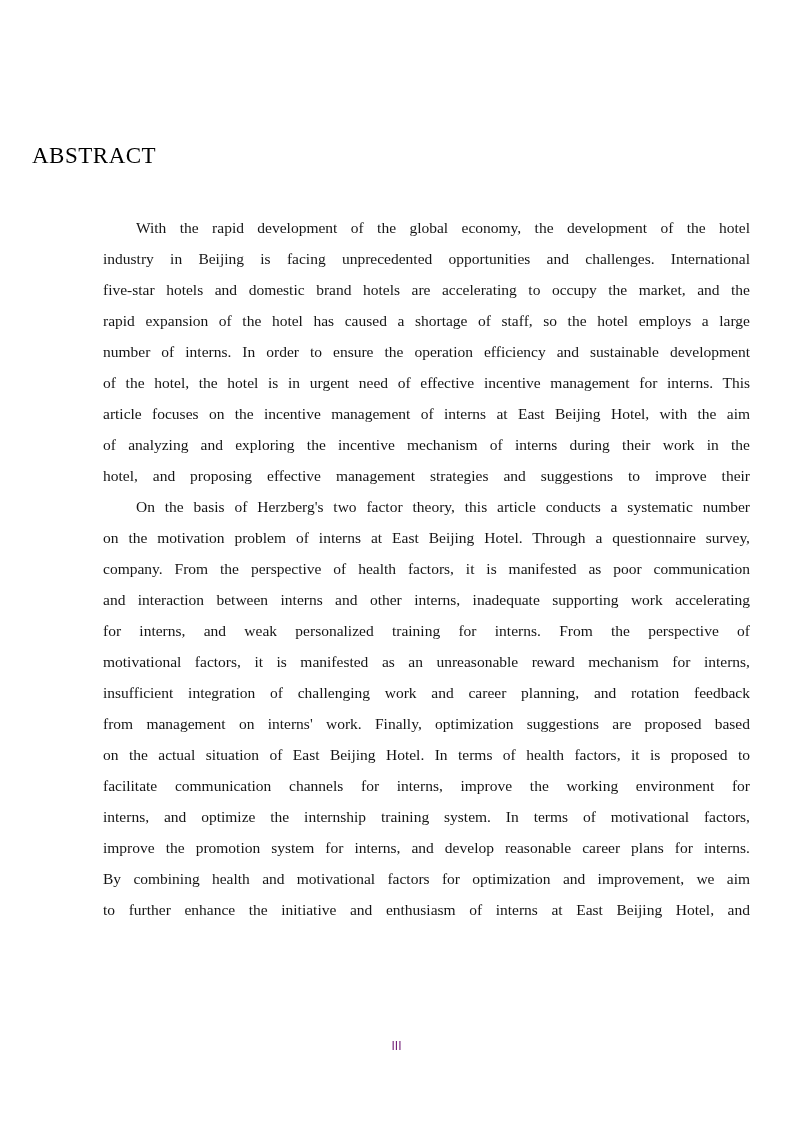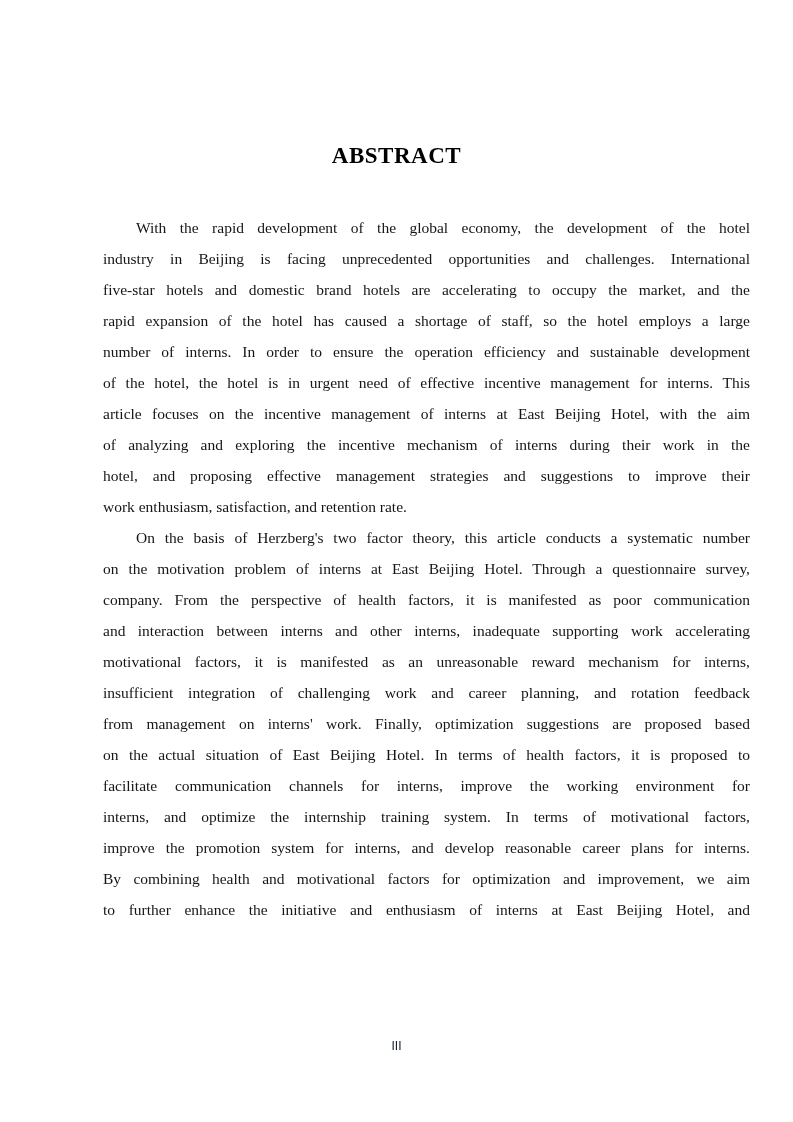--- a/index.html
+++ b/index.html
@@ -14,24 +14,24 @@
     margin: 0 auto;
     background: #ffffff;
     color: #000000;
     font-family: "Liberation Serif", "DejaVu Serif", serif;
     overflow: hidden;
   }
   .title {
     margin: 140px 0 0 0;
     font-size: 23px;
     line-height: 32px;
-    font-weight: bold;
-    text-align: center;
+    font-weight: normal;
     letter-spacing: 0.5px;
     color: #000000;
+    padding-left: 32px;
   }
   .body {
     margin: 40px 43px 0 103px;
   }
   .line {
     font-size: 15.5px;
     line-height: 31px;
     text-align: justify;
     text-align-last: justify;
     white-space: nowrap;
@@ -47,44 +47,44 @@
     position: absolute;
     top: 1036px;
     left: 0;
     width: 100%;
     text-align: center;
   }
   .page-number {
     font-family: "Liberation Sans", "DejaVu Sans", sans-serif;
     font-size: 12px;
     line-height: 16px;
-    color: #0f172a;
+    color: #701a75;
   }
 </style>
 </head>
 <body>
 
 <div class="page">
   <h1 class="title">ABSTRACT</h1>
 
   <div class="body" id="abstract-body">
       <div class="line indent">With the rapid development of the global economy, the development of the hotel</div>
       <div class="line">industry in Beijing is facing unprecedented opportunities and challenges. International</div>
       <div class="line">five-star hotels and domestic brand hotels are accelerating to occupy the market, and the</div>
       <div class="line">rapid expansion of the hotel has caused a shortage of staff, so the hotel employs a large</div>
       <div class="line">number of interns. In order to ensure the operation efficiency and sustainable development</div>
       <div class="line">of the hotel, the hotel is in urgent need of effective incentive management for interns. This</div>
       <div class="line">article focuses on the incentive management of interns at East Beijing Hotel, with the aim</div>
       <div class="line">of analyzing and exploring the incentive mechanism of interns during their work in the</div>
       <div class="line">hotel, and proposing effective management strategies and suggestions to improve their</div>
-      <div class="line unjustified-last">work enthusiasm, satisfaction, and retention rate.</div>
       <div class="line indent">On the basis of Herzberg's two factor theory, this article conducts a systematic number</div>
       <div class="line">on the motivation problem of interns at East Beijing Hotel. Through a questionnaire survey,</div>
       <div class="line">company. From the perspective of health factors, it is manifested as poor communication</div>
       <div class="line">and interaction between interns and other interns, inadequate supporting work accelerating</div>
+      <div class="line">for interns, and weak personalized training for interns. From the perspective of</div>
       <div class="line">motivational factors, it is manifested as an unreasonable reward mechanism for interns,</div>
       <div class="line">insufficient integration of challenging work and career planning, and rotation feedback</div>
       <div class="line">from management on interns' work. Finally, optimization suggestions are proposed based</div>
       <div class="line">on the actual situation of East Beijing Hotel. In terms of health factors, it is proposed to</div>
       <div class="line">facilitate communication channels for interns, improve the working environment for</div>
       <div class="line">interns, and optimize the internship training system. In terms of motivational factors,</div>
       <div class="line">improve the promotion system for interns, and develop reasonable career plans for interns.</div>
       <div class="line">By combining health and motivational factors for optimization and improvement, we aim</div>
       <div class="line">to further enhance the initiative and enthusiasm of interns at East Beijing Hotel, and</div>
     </div>

